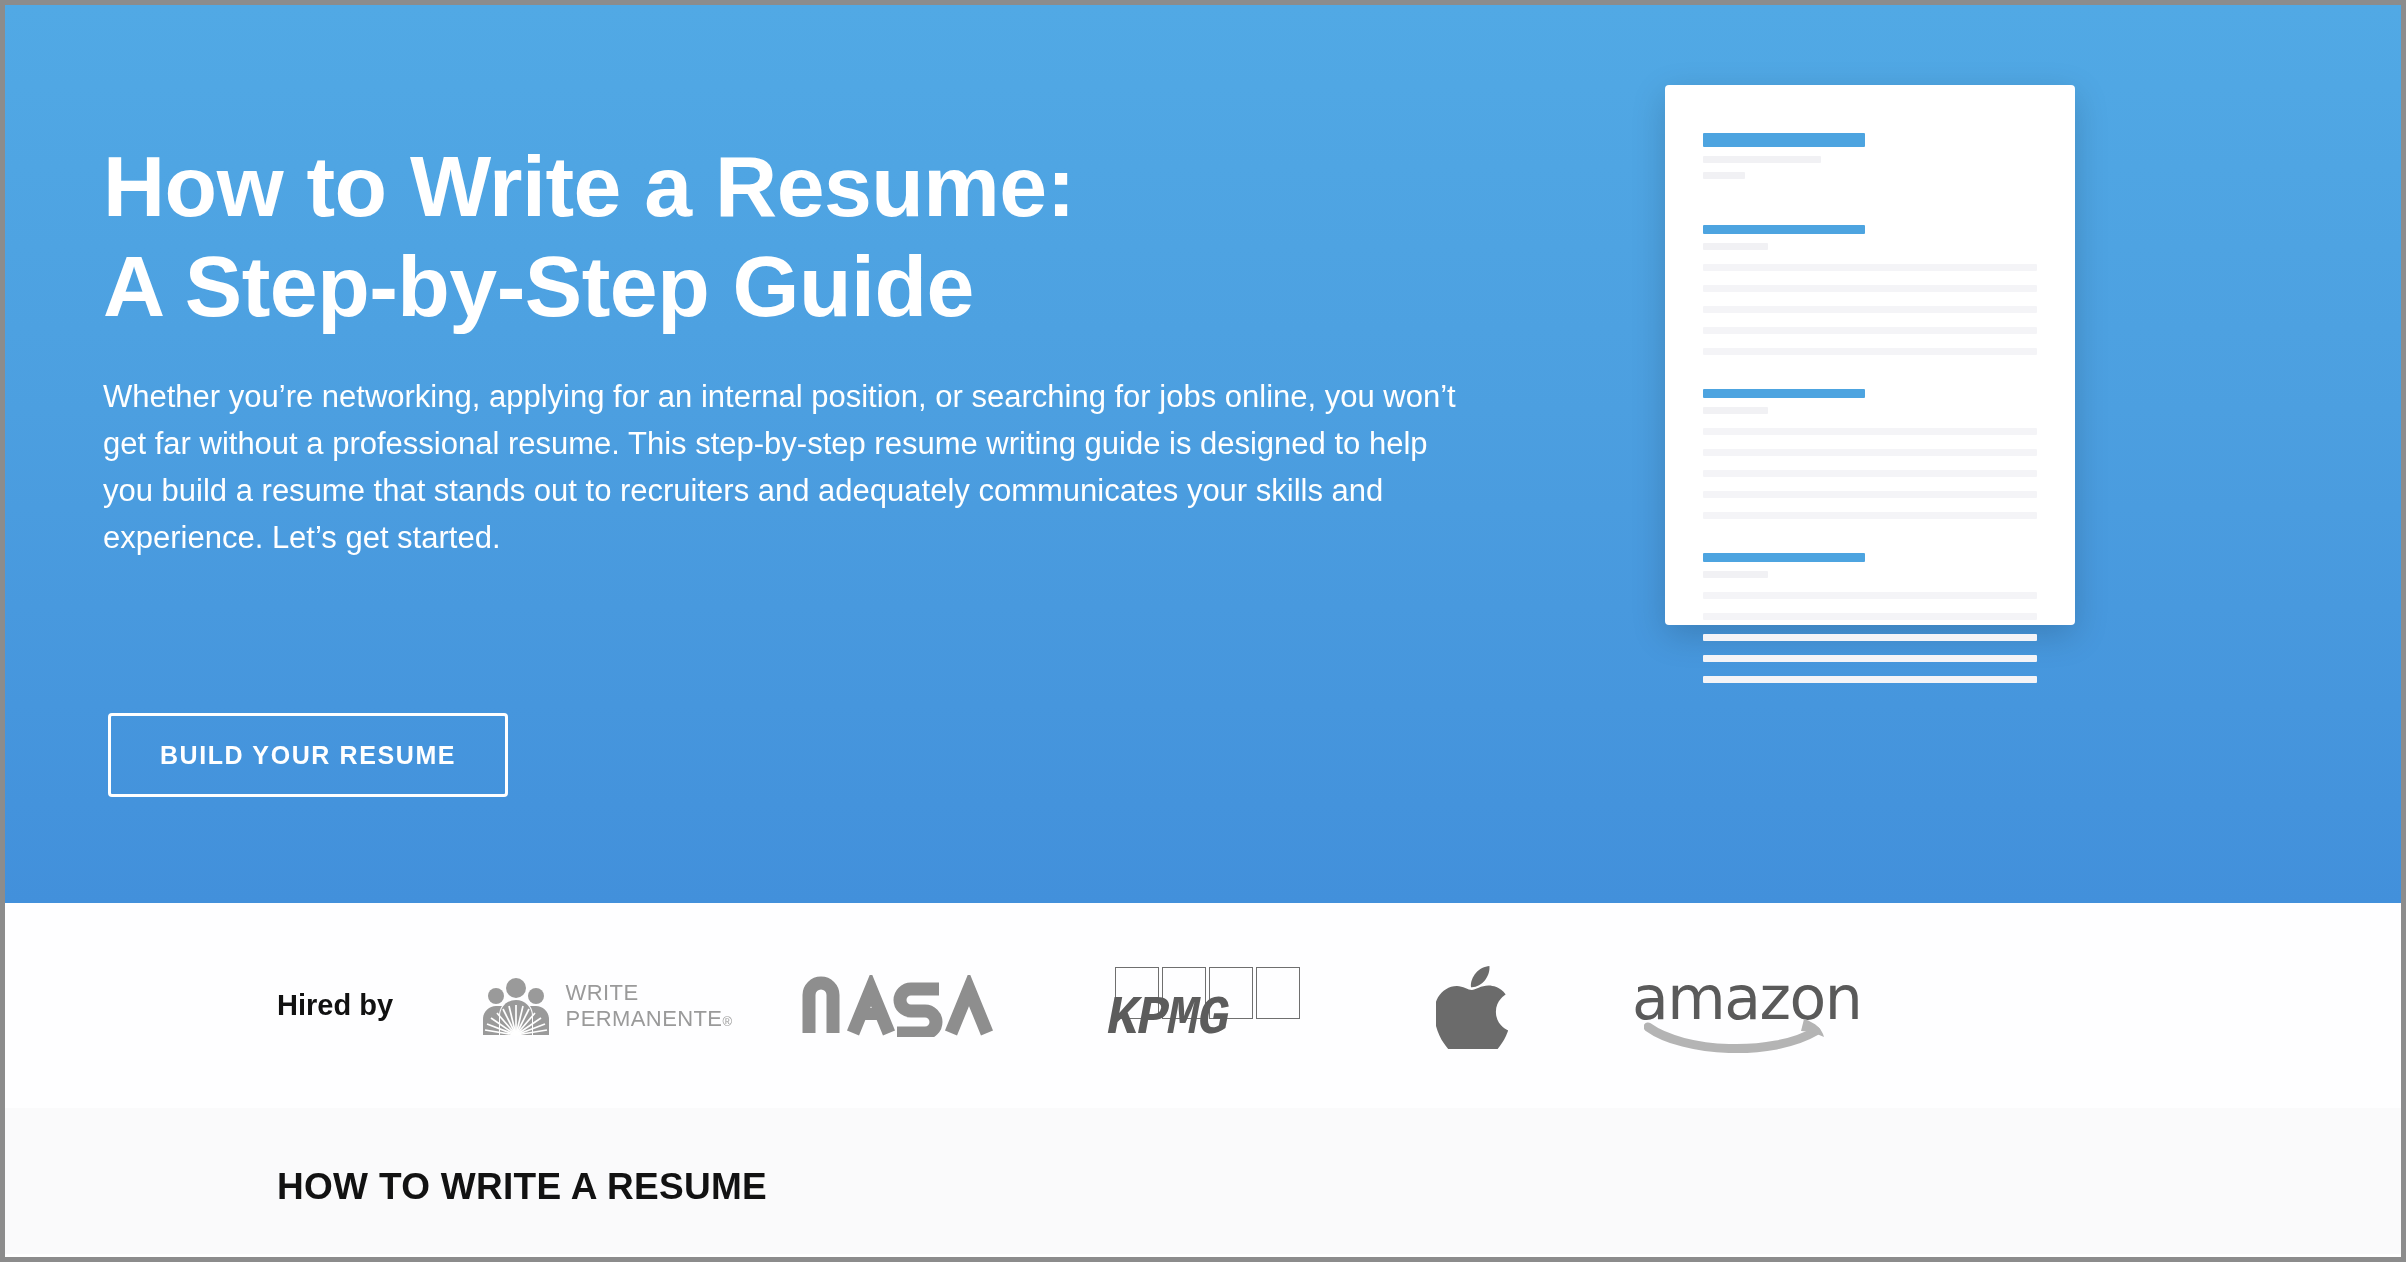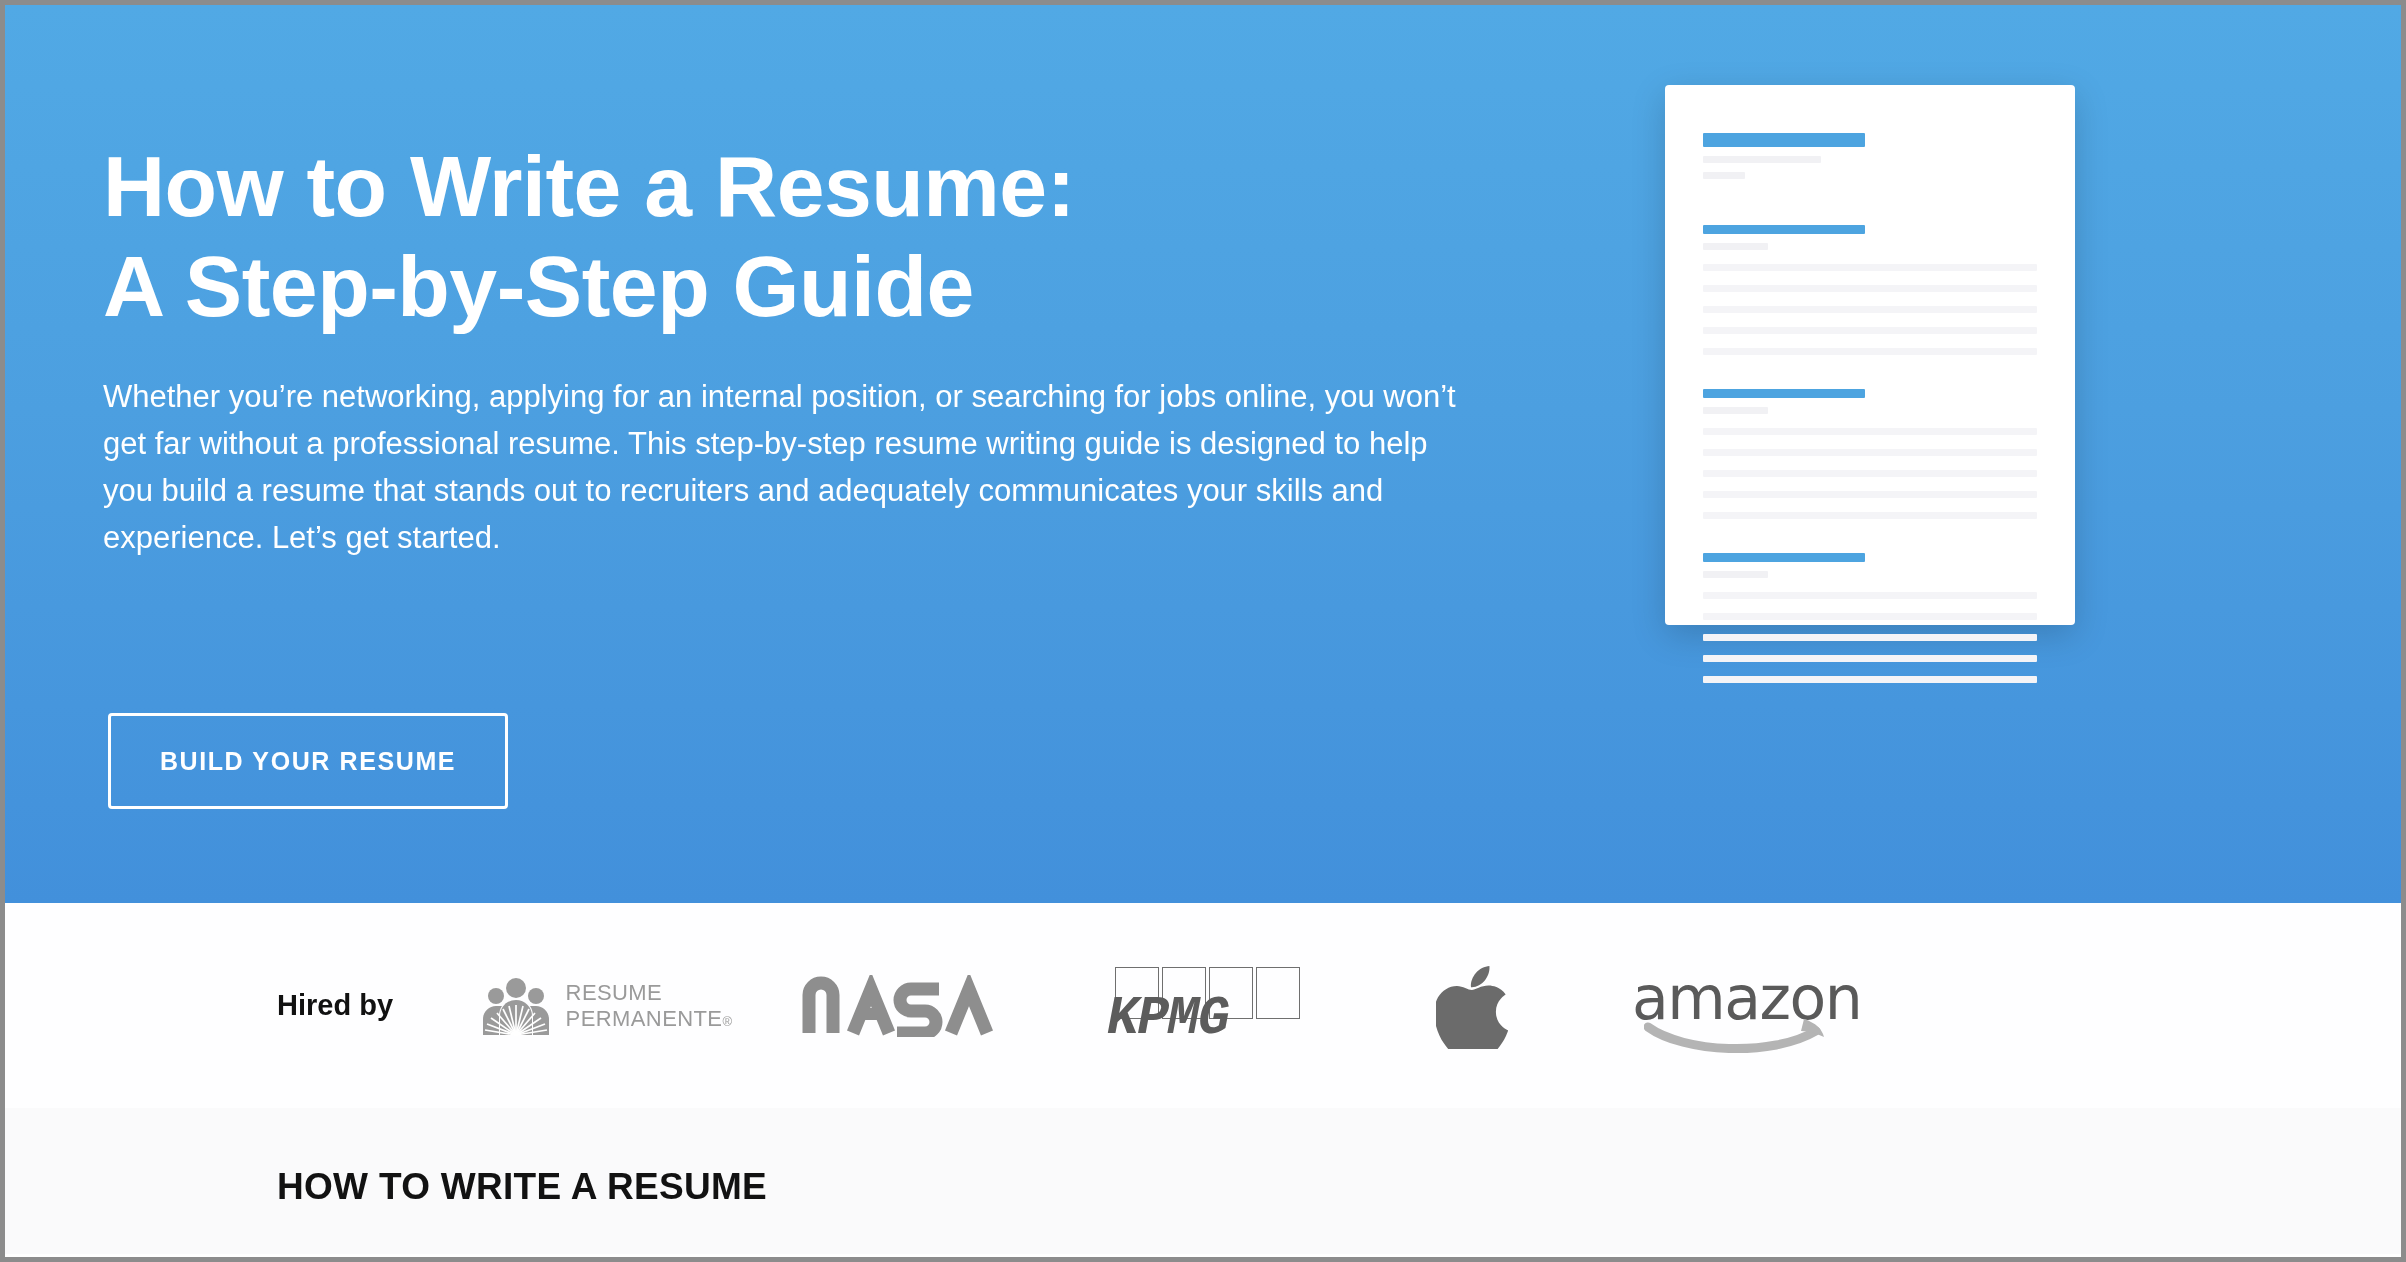--- a/index.html
+++ b/index.html
@@ -60,21 +60,21 @@
     line-height: 1.52;
     font-weight: 400;
     max-width: 1365px;
   }
 
   .hero-cta {
     position: absolute;
     left: 103px;
     top: 708px;
     width: 400px;
-    height: 96px;
+    height: 84px;
     border: 3px solid #ffffff;
     border-radius: 4px;
     background: transparent;
     color: #ffffff;
     font-size: 25px;
     font-weight: 600;
     letter-spacing: 1.6px;
     font-family: inherit;
     cursor: pointer;
     display: flex;
@@ -335,21 +335,21 @@
               <line x1="34" y1="60" x2="15" y2="38"></line>
               <line x1="34" y1="60" x2="53" y2="38"></line>
               <line x1="34" y1="60" x2="9" y2="43"></line>
               <line x1="34" y1="60" x2="59" y2="43"></line>
               <line x1="34" y1="60" x2="5" y2="49"></line>
               <line x1="34" y1="60" x2="63" y2="49"></line>
               <line x1="34" y1="60" x2="3" y2="55"></line>
               <line x1="34" y1="60" x2="65" y2="55"></line>
             </g>
           </svg>
-          <div class="kaiser-words"><span>RESUME
+          <div class="kaiser-words"><span>WRITE
 PERMANENTE</span><span class="reg">®</span></div>
         </div>
       </div>
 
       <div class="logo-slot slot-nasa">
         <svg class="nasa-mark" width="212" height="62" viewBox="0 0 212 62">
           <g fill="none" stroke="#8e8e8e" stroke-width="13" stroke-linecap="butt">
             <path d="M8 58 V20 a12 12 0 0 1 24 0 V58"></path>
             <path d="M52 58 L70 14 L88 58"></path>
             <path d="M150 58 L168 14 L186 58"></path>

